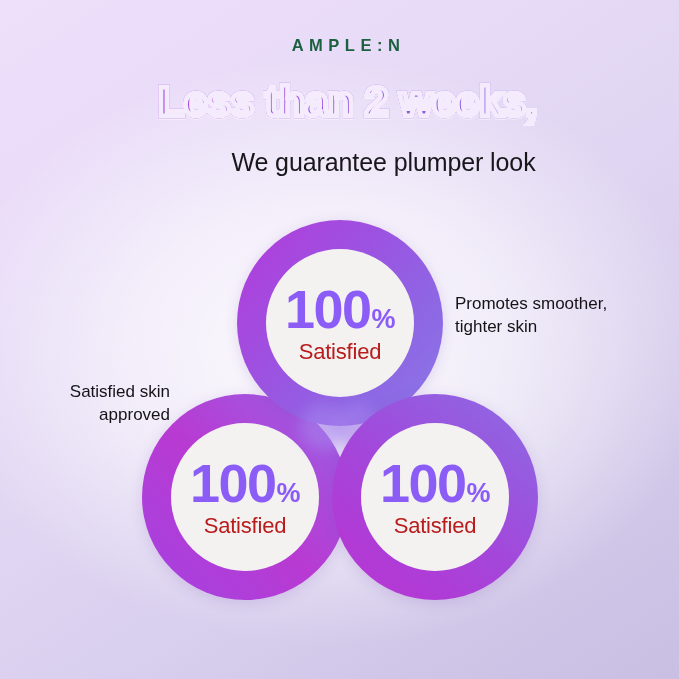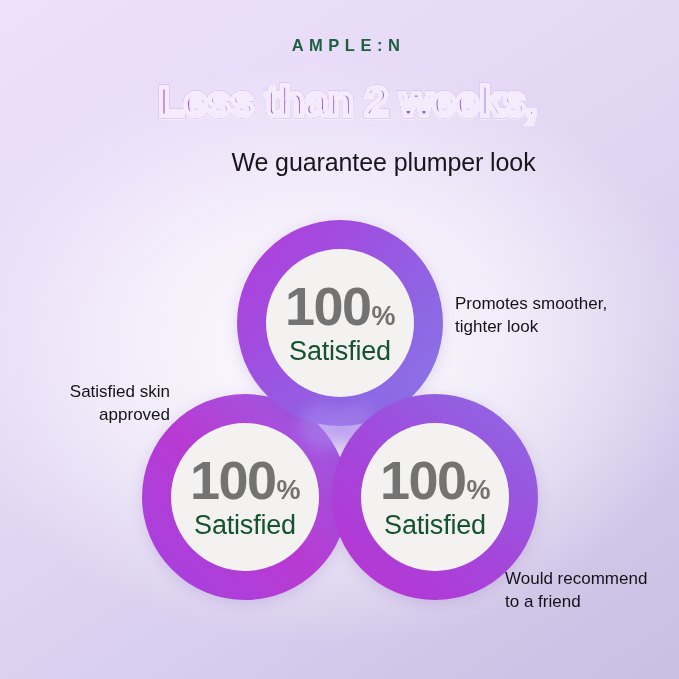--- a/index.html
+++ b/index.html
@@ -67,25 +67,25 @@
   
   .overlap{
     position:absolute;border-radius:50%;
     background:rgba(168,132,238,0.55);
     z-index:3;pointer-events:none;
   }
   #overlap-a{left:300px;top:404px;width:46px;height:46px;filter:blur(7px);}
   #overlap-b{left:334px;top:404px;width:46px;height:46px;filter:blur(7px);}
   .pct{
     display:flex;align-items:baseline;justify-content:center;
-    color:#737373;line-height:1;margin-bottom:3px;
+    color:#8b5cf6;line-height:1;margin-bottom:3px;
   }
   .pct .num{font-size:54px;font-weight:bold;letter-spacing:-1.5px;}
   .pct .sym{font-size:27px;font-weight:bold;margin-left:1px;letter-spacing:-0.5px;}
-  .sat{font-size:27px;font-weight:normal;color:#14532d;letter-spacing:-0.2px;}
+  .sat{font-size:22px;font-weight:normal;color:#b91c1c;letter-spacing:-0.2px;}
   
   .caption{
     position:absolute;font-size:17px;line-height:1.35;color:#141318;
     z-index:6;white-space:pre-line;
   }
   #cap-top-right{left:455px;top:293px;text-align:left;}
   #cap-left{left:20px;top:381px;width:150px;text-align:right;}
   #cap-bottom-right{left:505px;top:568px;text-align:left;}
 </style>
 </head>
@@ -126,19 +126,17 @@
         <span class="sym">%</span>
       </div>
       <div class="sat">Satisfied</div>
     </div>
   </div>
 
   <div class="overlap" id="overlap-a"></div>
   <div class="overlap" id="overlap-b"></div>
 
   <div class="caption" id="cap-top-right">Promotes smoother,
-tighter look</div>
+tighter skin</div>
   <div class="caption" id="cap-left">Satisfied skin
 approved</div>
-  <div class="caption" id="cap-bottom-right">Would recommend
-to a friend</div>
 
 </div>
 
 </body></html>

